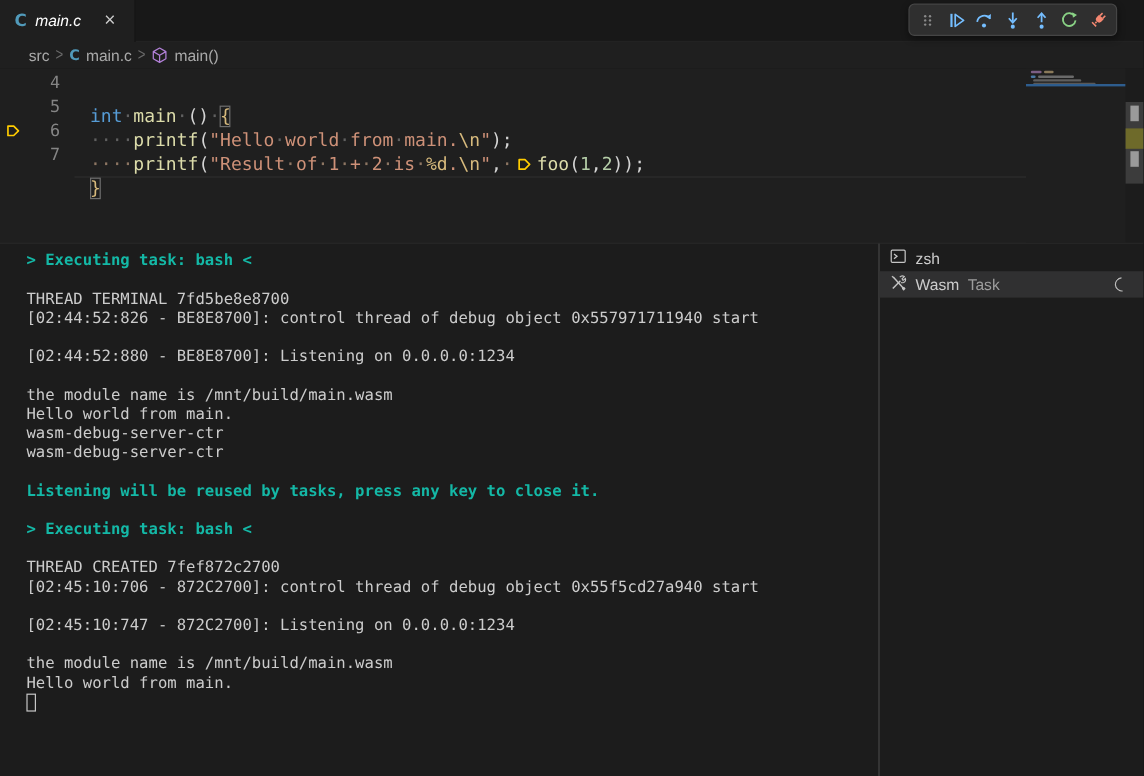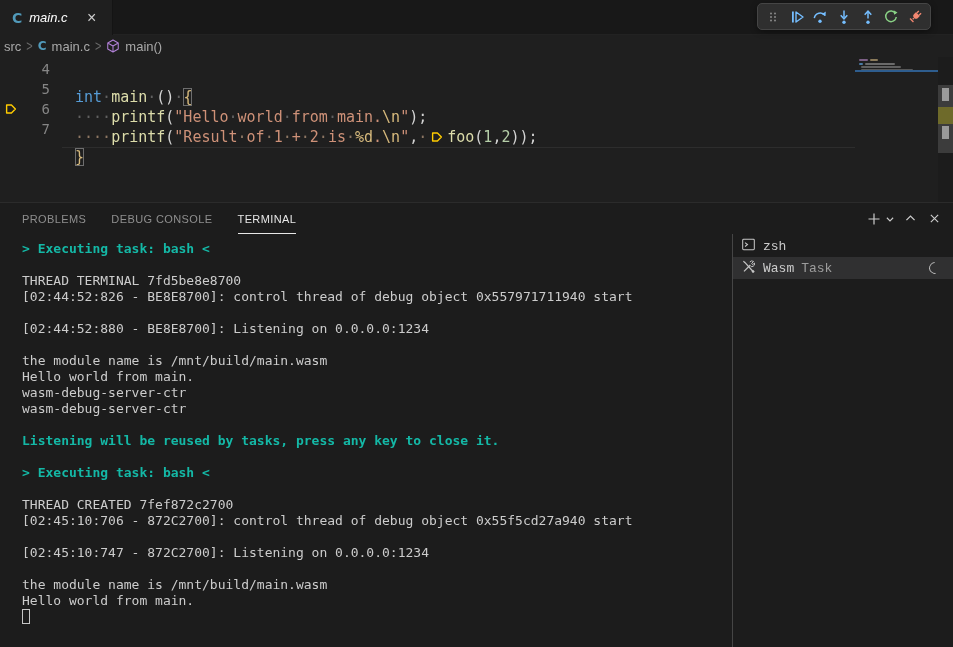--- a/index.html
+++ b/index.html
@@ -13,21 +13,21 @@
   .file-icon-c { color:#519aba; font-weight:700; font-size:14px; font-family:"DejaVu Sans", sans-serif; }
   .tab-close { color:#cccccc; font-size:16px; line-height:16px; width:20px; height:20px; display:flex; align-items:center; justify-content:center; border-radius:4px; }
 
   
   .debug-toolbar { position:absolute; top:3px; left:757px; height:27px; width:174px;
     background:#2f2f2f; border:1px solid #454545; border-radius:5px;
     display:flex; align-items:center; gap:2px; padding:0 4px; z-index:20; box-shadow:0 2px 6px rgba(0,0,0,.4); }
   .dbg-btn { width:23px; height:23px; display:flex; align-items:center; justify-content:center; border-radius:4px; }
   .dbg-btn svg { display:block; }
 
-  .breadcrumbs { height:22px; background:#1f1f1f; display:flex; align-items:center; padding-left:4px; font-size:13px; color:#a9a9a9; gap:5px; }
+  .breadcrumbs { height:22px; background:#1f1f1f; display:flex; align-items:center; padding-left:24px; font-size:13px; color:#a9a9a9; gap:5px; }
   .crumb { display:flex; align-items:center; gap:5px; }
   .crumb-sep { color:#6a6a6a; font-size:11px; transform:scaleY(1.3); }
   .crumb .file-icon-c { font-size:12px; }
 
   
   .editor-body { height:145px; background:#1f1f1f; display:flex; position:relative; }
   .code-area { flex:1; padding-top:2px; }
   .code-line { display:flex; height:20px; line-height:20px; font-family:"DejaVu Sans Mono", monospace; font-size:15px; white-space:pre; }
   .gutter { width:62px; display:flex; flex-shrink:0; }
   .glyph { width:22px; display:flex; align-items:center; justify-content:center; }
@@ -59,21 +59,21 @@
   .p-act { width:22px; height:22px; display:flex; align-items:center; justify-content:center; border-radius:4px; color:#cccccc; }
   .p-act.narrow { width:14px; margin-left:-4px; }
 
   .panel-body { flex:1; display:flex; min-height:0; }
   .terminal-output { flex:1; padding:7px 0 0 22px; font-family:"DejaVu Sans Mono", monospace; font-size:13px; line-height:16px; color:#cccccc; overflow:hidden; }
   .t-line { height:16px; white-space:pre; }
   .t-line.bold { font-weight:700; color:#14b8a6; }
   .t-cursor { display:inline-block; width:8px; height:15px; border:1px solid #c6c6c6; vertical-align:top; margin-top:0px; }
 
   .panel-sash { width:1px; background:#454545; }
-  .terminal-list { width:220px; padding-top:1px;font-family:Liberation Mono, monospace; }
+  .terminal-list { width:220px; padding-top:1px; }
   .term-row { height:22px; display:flex; align-items:center; padding-left:8px; gap:7px; font-size:13px; color:#cccccc; position:relative; }
   .term-row.selected { background:#303031; }
   .term-row .badge { color:#9d9d9d; }
   .spinner { position:absolute; right:12px; width:12px; height:12px; border-radius:50%;
     border:1.6px solid transparent; border-left-color:#bdbdbd; border-bottom-color:#bdbdbd; transform:rotate(40deg); }
 </style>
 </head>
 <body>
 
 <div class="tab-bar">
@@ -186,48 +186,20 @@
 
   <div class="overview-ruler">
     <div class="ov-thumb"></div>
     <div class="ov-mark" style="top:31px;left:4px;width:7px;height:13px;background:#9a9a9a"></div>
     <div class="ov-mark" style="top:50px;left:0;width:15px;height:17px;background:#6e6a2a"></div>
     <div class="ov-mark" style="top:69px;left:4px;width:7px;height:13px;background:#9a9a9a"></div>
   </div>
 </div>
 
 <div class="panel">
-  <div class="panel-header">
-    <div class="panel-tab">PROBLEMS</div>
-    <div class="panel-tab">DEBUG CONSOLE</div>
-    <div class="panel-tab active">TERMINAL</div>
-
-    <div class="panel-actions">
-      <span class="p-act">
-        <svg width="16" height="16" viewBox="0 0 16 16">
-            <path d="M8 2.5v11M2.5 8h11" stroke="#cccccc" stroke-width="1.2"></path>
-          </svg>
-        </span>
-      <span class="p-act narrow">
-        <svg width="10" height="10" viewBox="0 0 16 16">
-            <path d="M3 6l5 5 5-5" fill="none" stroke="#cccccc" stroke-width="1.8"></path>
-          </svg>
-        </span>
-      <span class="p-act">
-        <svg width="13" height="13" viewBox="0 0 16 16">
-            <path d="M3 10l5-5 5 5" fill="none" stroke="#cccccc" stroke-width="1.6"></path>
-          </svg>
-        </span>
-      <span class="p-act">
-        <svg width="13" height="13" viewBox="0 0 16 16">
-            <path d="M3.5 3.5l9 9M12.5 3.5l-9 9" stroke="#cccccc" stroke-width="1.4"></path>
-          </svg>
-        </span>
-    </div>
-  </div>
 
   <div class="panel-body">
     <div class="terminal-output">
         <div class="t-line bold">&gt; Executing task: bash &lt;</div>
         <div class="t-line">&nbsp;</div>
         <div class="t-line">THREAD TERMINAL 7fd5be8e8700</div>
         <div class="t-line">[02:44:52:826 - BE8E8700]: control thread of debug object 0x557971711940 start</div>
         <div class="t-line">&nbsp;</div>
         <div class="t-line">[02:44:52:880 - BE8E8700]: Listening on 0.0.0.0:1234</div>
         <div class="t-line">&nbsp;</div>

